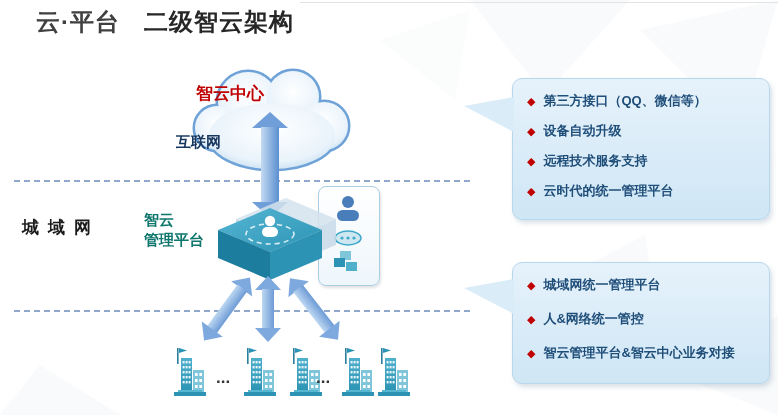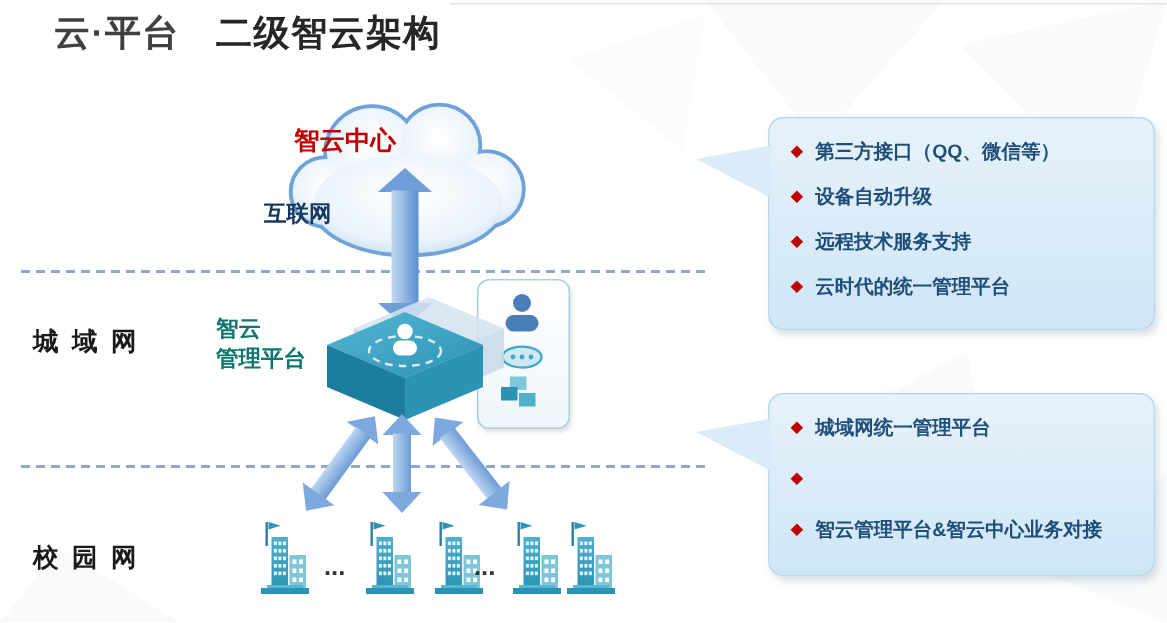--- a/index.html
+++ b/index.html
@@ -107,21 +107,20 @@
   <div class="topline"></div>
 
   <div class="title">
     <span class="brand">云·平台</span><span class="rest">二级智云架构</span>
   </div>
 
   <div class="dash dash1"></div>
   <div class="dash dash2"></div>
 
   <div class="zone zone-metro">城域网</div>
-  <div class="zone zone-campus">校园网</div>
 
   <svg class="cloud" viewBox="0 0 172 116">
     <defs>
       <radialGradient id="cg" cx="50%" cy="40%" r="70%">
         <stop offset="0%" stop-color="#ffffff"></stop>
         <stop offset="70%" stop-color="#e9f3fb"></stop>
         <stop offset="100%" stop-color="#bcd7ee"></stop>
       </radialGradient>
     </defs>
 
@@ -302,20 +301,21 @@
 
   <div class="callout callout2">
     <div class="tail tail2"></div>
     <ul>
       <li>
         <span class="dia">◆</span>
         <span class="itext">城域网统一管理平台</span>
       </li>
       <li>
         <span class="dia">◆</span>
+        <span class="itext">人&amp;网络统一管控</span>
       </li>
       <li>
         <span class="dia">◆</span>
         <span class="itext">智云管理平台&amp;智云中心业务对接</span>
       </li>
     </ul>
   </div>
 
 </div>
 

